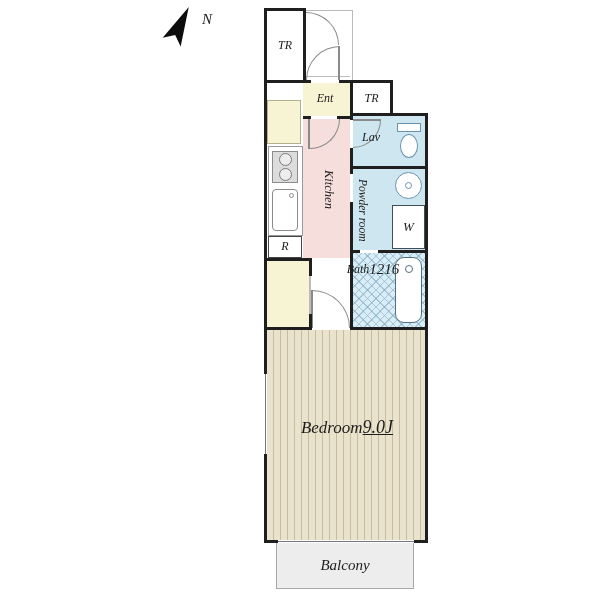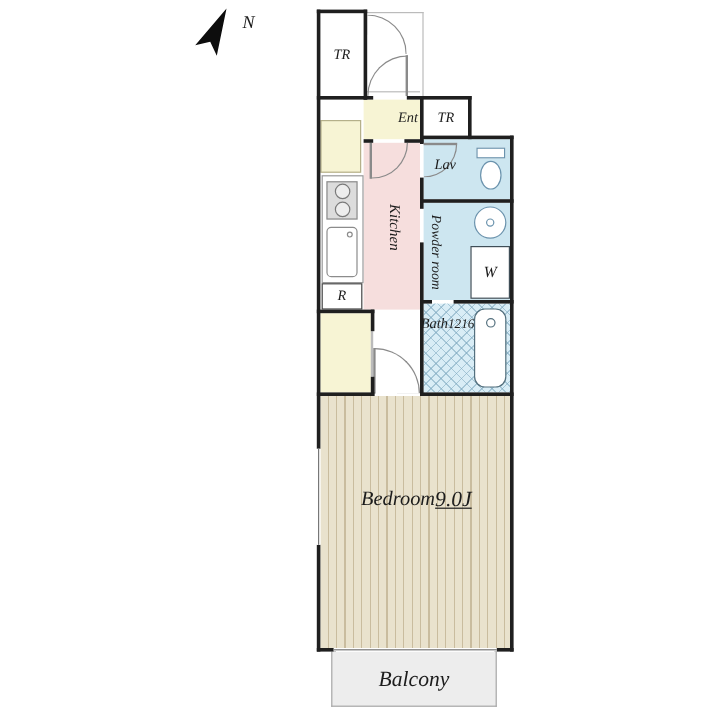--- a/index.html
+++ b/index.html
@@ -112,30 +112,30 @@
   <div class="wall" style="left:309px;top:314px;width:3px;height:16px;"></div>
   <div class="wall" style="left:264px;top:327px;width:48px;height:3px;"></div>
   <div class="wall" style="left:350px;top:327px;width:78px;height:3px;"></div>
 
   <div class="winw" style="left:264px;top:374px;width:3px;height:80px;"></div>
   <div class="winl" style="left:265px;top:374px;width:1px;height:80px;"></div>
   <div class="winw" style="left:278px;top:540px;width:136px;height:3px;"></div>
   <div class="winl" style="left:278px;top:541px;width:136px;height:1px;"></div>
 
   <div class="lbl" style="left:267px;top:11px;width:36px;height:69px;">TR</div>
-  <div class="lbl" style="left:304px;top:86px;width:42px;height:26px;padding-left:15px;">Ent</div>
+  <div class="lbl" style="left:304px;top:86px;width:42px;height:26px;">Ent</div>
   <div class="lbl" style="left:353px;top:85px;width:37px;height:27px;">TR</div>
   <div class="lbl" style="left:355px;top:124px;width:32px;height:28px;">Lav</div>
   <div class="vlbl vert-rl" style="left:320px;top:128px;width:16px;height:122px;font-size:12.5px;">Kitchen</div>
   <div class="lbl" style="left:268px;top:236px;width:34px;height:22px;">R</div>
   <div class="vlbl vert-lr" style="left:356px;top:171px;width:32px;height:78px;font-size:11.5px;line-height:13px;">Powder room</div>
   <div class="lbl" style="left:392px;top:205px;width:33px;height:44px;font-size:13px;">W</div>
   <div class="lbl col" style="left:350px;top:255px;width:46px;height:30px;">
     <div>Bath</div>
-    <div style="font-size:11px;">1216</div>
+    <div style="font-size:15px;">1216</div>
   </div>
-  <div class="lbl col" style="left:287px;top:394px;width:120px;height:44px;">
+  <div class="lbl col" style="left:287px;top:394px;width:120px;height:44px;align-items:flex-end;">
     <div style="font-size:17px;">Bedroom</div>
     <div style="font-size:18px;text-decoration:underline;">9.0J</div>
   </div>
-  <div class="lbl" style="left:276px;top:545px;width:138px;height:42px;font-size:18px;">Balcony</div>
+  <div class="lbl" style="left:276px;top:545px;width:138px;height:42px;font-size:15px;">Balcony</div>
 
 </div>
 
 </body></html>

